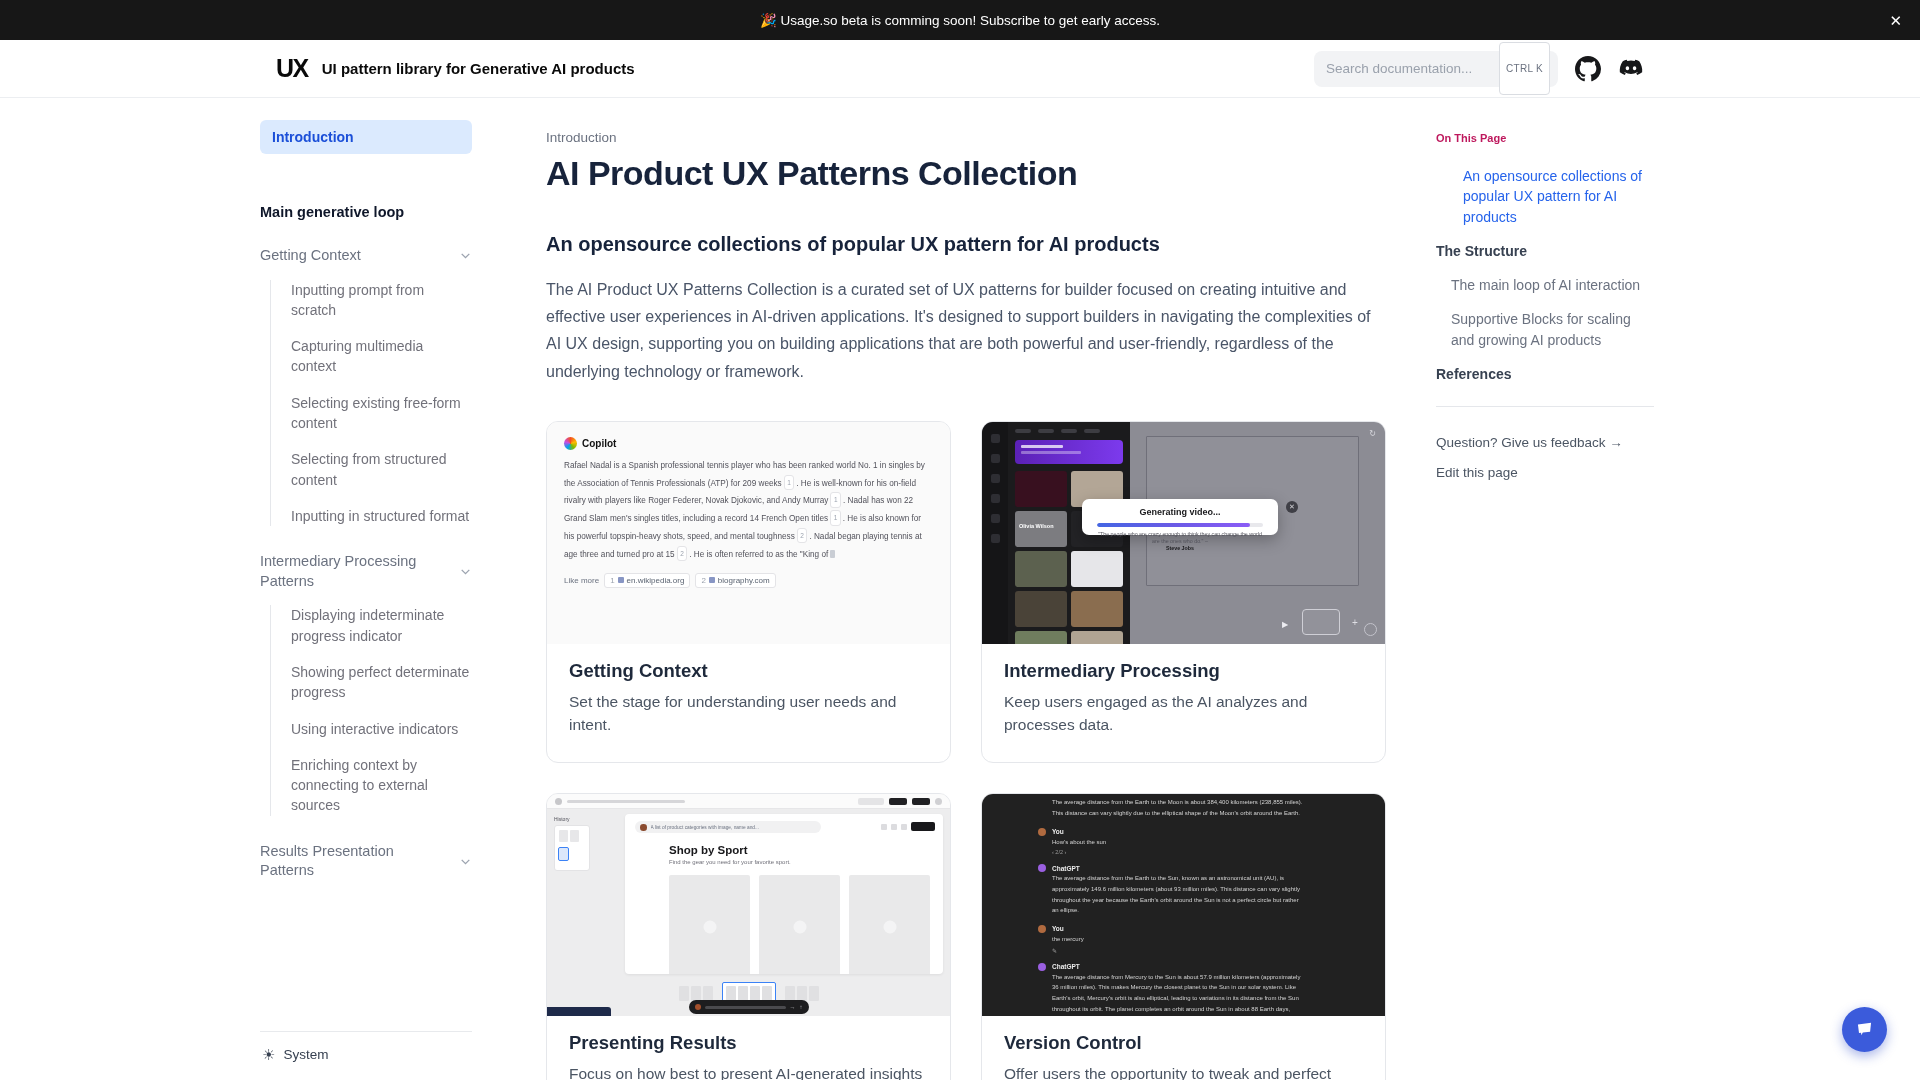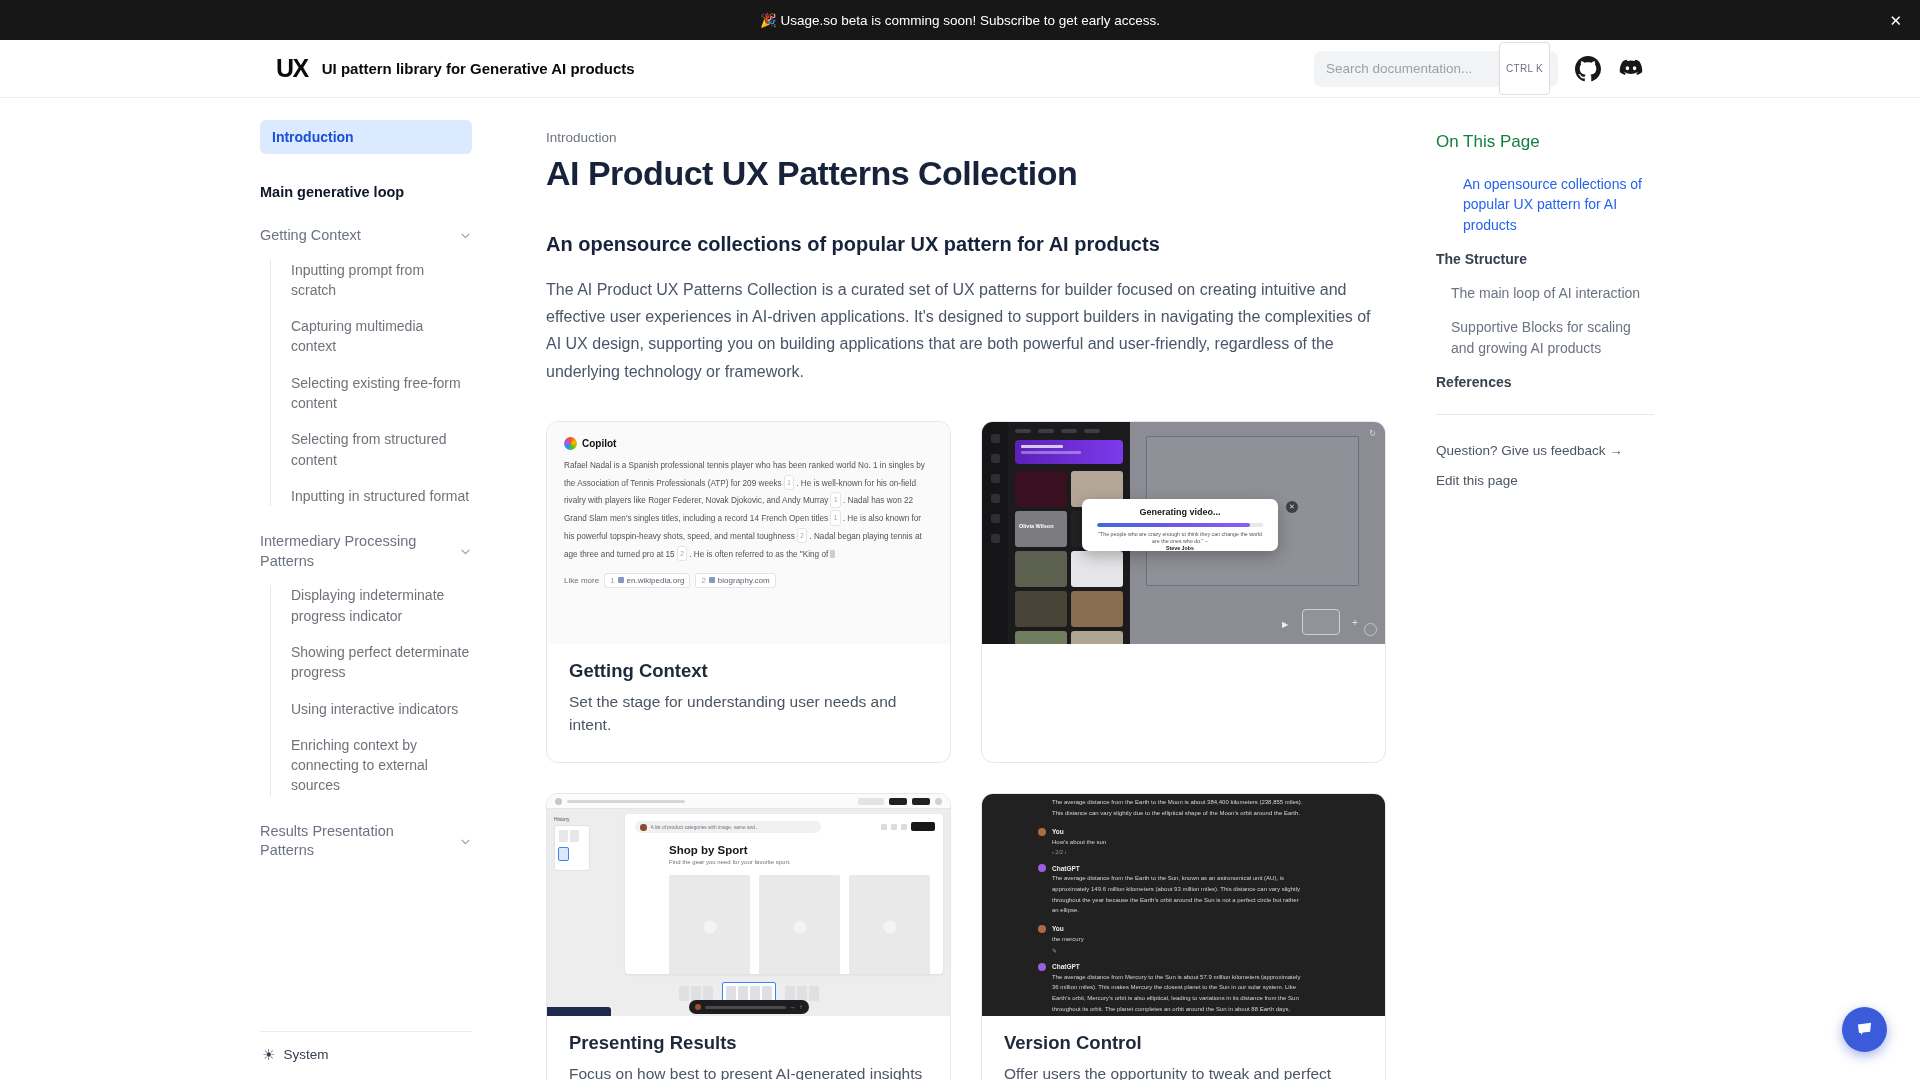--- a/index.html
+++ b/index.html
@@ -28,21 +28,21 @@
   
   .page { width:1400px; margin:0 auto; display:flex; height:982px; }
 
   
   .sidebar { width:212px; padding-top:22px; display:flex; flex-direction:column; }
   .side-nav { flex:1; overflow:hidden; position:relative; }
   .side-nav::after { content:""; position:absolute; left:0; right:0; bottom:0; height:44px;
     background:linear-gradient(rgba(255,255,255,0),#fff); pointer-events:none; }
   .side-active { background:#dbeafe; color:#1b4fd8; font-weight:600; font-size:14px;
     padding:9px 12px; border-radius:6px; cursor:pointer; }
-  .side-heading { font-weight:700; color:#0f172a; font-size:14.5px; margin-top:30px; }
+  .side-heading { font-weight:700; color:#0f172a; font-size:14.5px; margin-top:50px; }
   .side-group { display:flex; justify-content:space-between; align-items:center; color:#6b7280;
     font-size:14.5px; margin-top:26px; cursor:pointer; line-height:1.35; }
   .chev { flex:0 0 auto; margin-left:8px; color:#9ca3af; }
   .side-sub { border-left:1px solid #e5e7eb; margin:14px 0 0 10px; padding-left:20px; }
   .side-sub-item { color:#71717a; font-size:14px; line-height:1.45; margin-bottom:16px; cursor:pointer; }
   .side-sub-item.faded { color:#b9bfc9; }
   .side-divider { border-top:1px solid #e8eaed; }
   .theme-row { display:flex; align-items:center; gap:8px; padding:15px 2px 18px; color:#374151;
     font-size:13.5px; cursor:pointer; }
   .theme-icon { font-size:15px; color:#374151; line-height:1; }
@@ -98,21 +98,21 @@
   .ve-canvas { flex:1; position:relative; }
   .ve-frame { position:absolute; left:16px; right:26px; top:14px; bottom:58px;
     border:1px solid #6f6f79; background:rgba(255,255,255,.04); border-radius:1px; }
   .ve-refresh { position:absolute; top:7px; right:9px; color:#d8d8de; font-size:8px; }
   .ve-clip { position:absolute; bottom:9px; left:172px; width:38px; height:26px; border:1.5px solid #cfcfd6;
     border-radius:4px; background:rgba(255,255,255,.06); }
   .ve-plus { position:absolute; bottom:16px; left:222px; color:#dedee4; font-size:10px; }
   .ve-play { position:absolute; bottom:15px; left:152px; color:#ededf2; font-size:8px; }
   .ve-zoom { position:absolute; bottom:8px; right:8px; width:13px; height:13px; border-radius:50%;
     border:1px solid #c3c3cb; color:#e5e5ea; font-size:7px; text-align:center; line-height:12px; }
-  .ve-modal { position:absolute; left:100px; top:77px; width:196px; height:52px; background:#fff;
+  .ve-modal { position:absolute; left:100px; top:77px; width:196px; height:36px; background:#fff;
     border-radius:7px; box-shadow:0 5px 16px rgba(0,0,0,.28); text-align:center; z-index:2; }
   .ve-mtitle { font-size:9px; font-weight:700; color:#18181b; margin-top:8px; }
   .ve-bar { width:166px; height:4px; border-radius:2px; background:#e8e8ec; margin:6px auto 0; overflow:hidden; }
   .ve-fill { height:100%; width:92%; border-radius:2px;
     background:linear-gradient(90deg,#4466e3,#6a5ae6,#8b5cf6); }
   .ve-quote { font-size:5.3px; color:#52525b; margin-top:4px; padding:0 12px; line-height:1.35; }
   .ve-author { font-size:5.3px; font-weight:700; color:#18181b; }
   .ve-close { position:absolute; left:304px; top:79px; width:12px; height:12px; border-radius:50%;
     background:#3f3f46; color:#d4d4d8; font-size:7px; line-height:12px; text-align:center; z-index:3; }
 
@@ -167,21 +167,21 @@
   .cg-row { display:flex; align-items:center; gap:6px; margin:9px 0 1px 56px; }
   .cg-av { width:8px; height:8px; border-radius:50%; flex:0 0 auto; }
   .cg-av.you { background:#b06a3f; }
   .cg-av.gpt { background:#9a5fe0; }
   .cg-name { font-size:6.5px; font-weight:700; color:#ececec; }
   .cg-meta { margin:2px 0 0 70px; font-size:5.5px; color:#9a9a9a; }
   .cg-edit { margin:2px 0 0 70px; font-size:6px; color:#9a9a9a; }
 
   
   .toc { width:218px; padding-top:34px; font-size:14px; }
-  .toc-title { font-weight:400; color:#15803d; font-size:17px; }
+  .toc-title { font-weight:700; color:#be185d; font-size:11px; }
   .toc-list { margin-top:22px; }
   .toc-link { line-height:1.45; margin-bottom:14px; color:#6b7280; cursor:pointer; }
   .toc-link.active { color:#2563eb; padding-left:27px; }
   .toc-link.strong { color:#374151; font-weight:600; }
   .toc-link.lvl2 { padding-left:15px; }
   .toc-divider { border-top:1px solid #e5e7eb; margin-top:22px; }
   .toc-foot { margin-top:28px; }
   .toc-foot-link { font-size:13.5px; color:#4b5563; margin-bottom:15px; cursor:pointer; }
 
   
@@ -356,20 +356,24 @@
             <div class="ve-modal">
               <div class="ve-mtitle">Generating video...</div>
               <div class="ve-bar">
                   <div class="ve-fill"></div>
                 </div>
               <div class="ve-quote">"The people who are crazy enough to think they can change the world are the ones who do." –</div>
               <div class="ve-author">Steve Jobs</div>
             </div>
             <div class="ve-close">✕</div>
           </div>
+        </div>
+        <div class="card-body">
+          <div class="card-title">Intermediary Processing</div>
+          <div class="card-desc">Keep users engaged as the AI analyzes and processes data.</div>
         </div>
       </div>
 
       <div class="card">
         <div class="card-img">
           <div class="sp">
             <div class="sp-topbar">
               <span class="sp-dot" style="background:#c7c7ca"></span>
               <span class="sp-tbar"></span>
               <span class="grow"></span>

